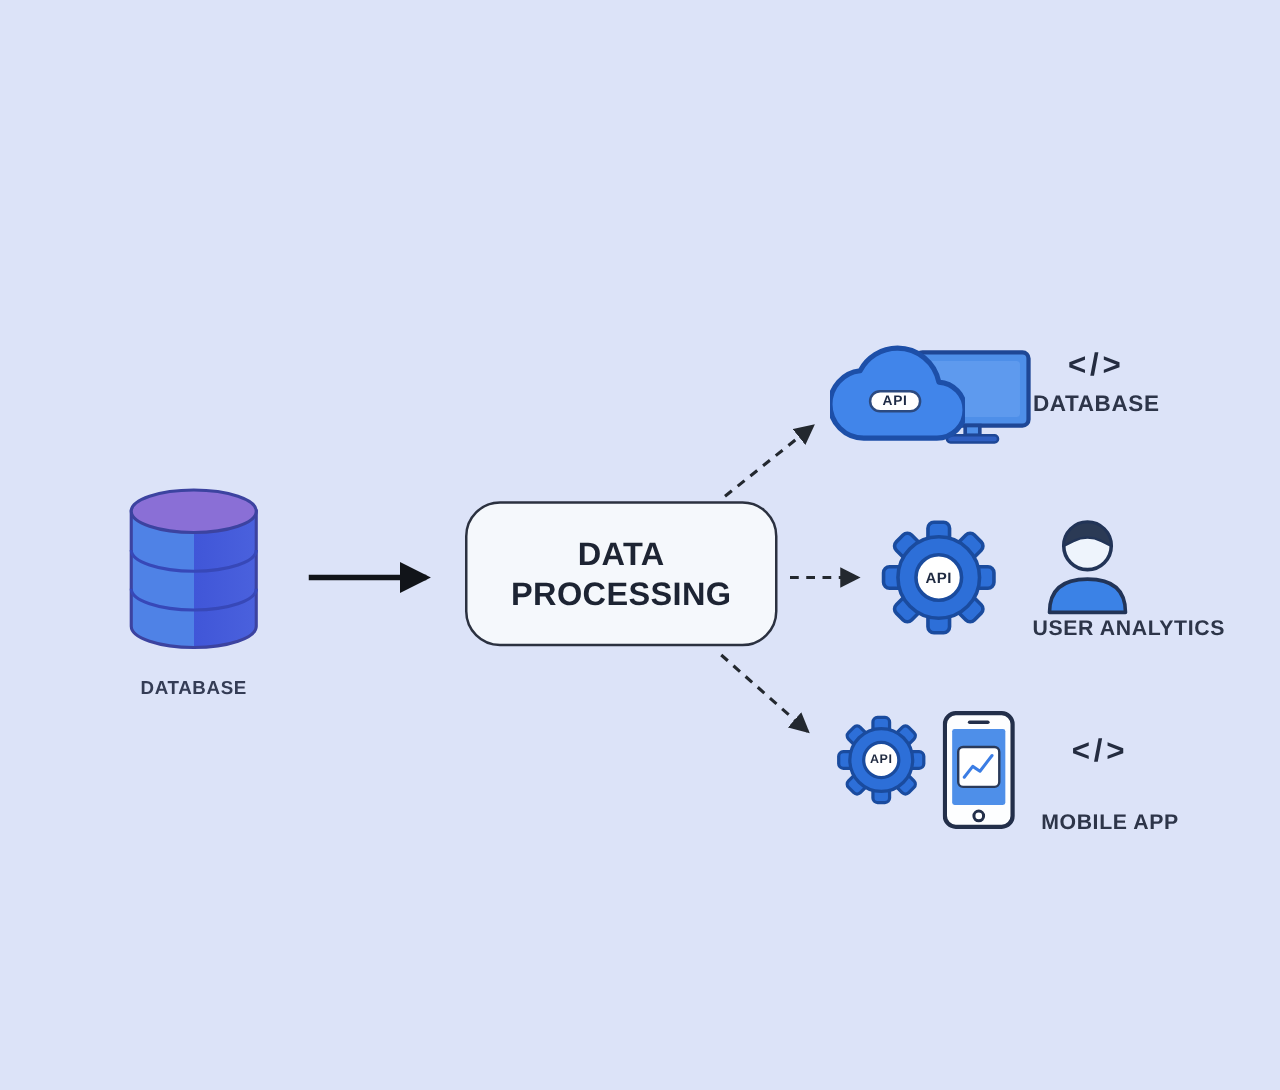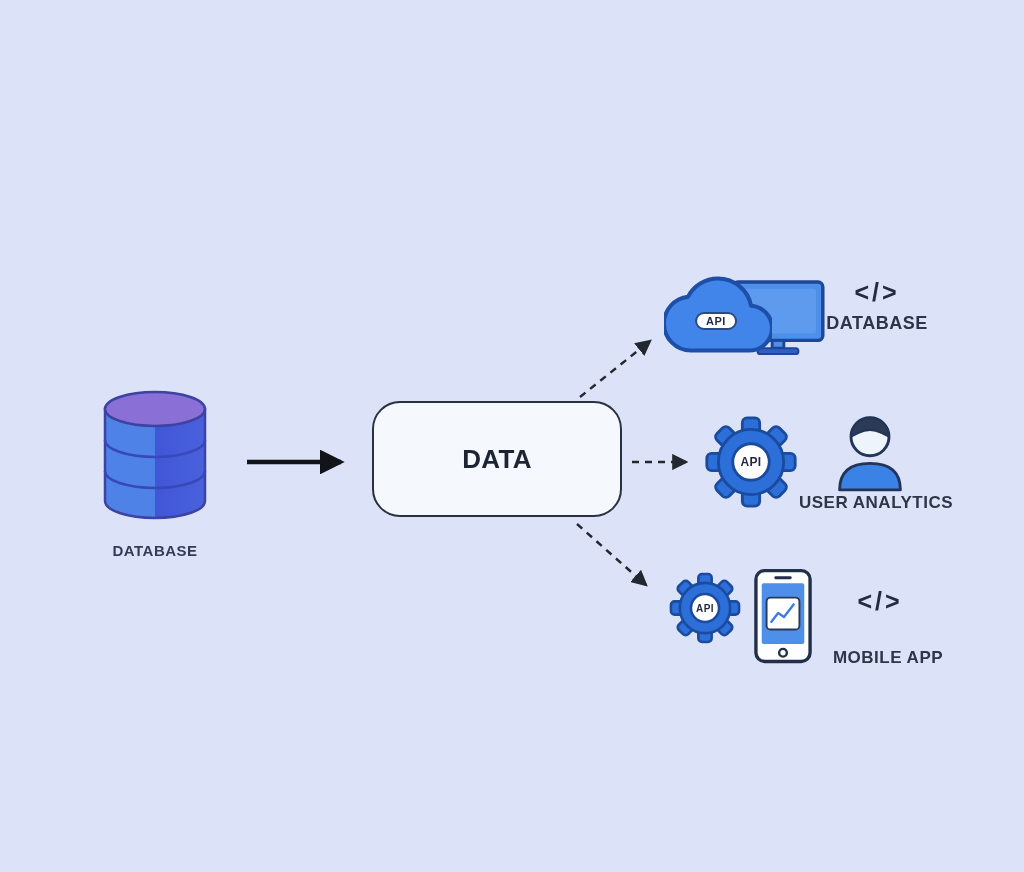--- a/index.html
+++ b/index.html
@@ -12,21 +12,21 @@
   }
   .abs { position:absolute; }
 
   .label {
     position:absolute; transform:translateX(-50%);
     color:#2d3549; font-weight:600; letter-spacing:.5px; white-space:nowrap;
   }
   .db-label   { left:155px; top:542px; font-size:15px; color:#343c55; }
   .grp-label  { font-size:17px; }
   .web-label  { left:877px; top:313px; font-size:18px; }
-  .ana-label  { left:876px; top:493px; }
+  .ana-label  { left:903px; top:493px; }
   .mob-label  { left:888px; top:648px; }
 
   .code-symbol {
     position:absolute; transform:translateX(-50%);
     font-size:25px; font-weight:700; color:#242c40; letter-spacing:3px;
     white-space:nowrap;
   }
   .web-symbol { left:877px; top:278px; }
   .mob-symbol { left:880px; top:587px; }
 
@@ -83,20 +83,21 @@
     </defs>
     <path d="M6 28 L6 120 A50 17 0 0 0 106 120 L106 28 Z" fill="url(#cylBody)" stroke="#3c43a0" stroke-width="2.5"></path>
     <path d="M6 59  A50 17 0 0 0 106 59" fill="none" stroke="#3748b8" stroke-width="2.5"></path>
     <path d="M6 90  A50 17 0 0 0 106 90" fill="none" stroke="#3748b8" stroke-width="2.5"></path>
     <ellipse cx="56" cy="28" rx="50" ry="17" fill="#8a6fd6" stroke="#3c43a0" stroke-width="2.5"></ellipse>
   </svg>
   <div class="label db-label">DATABASE</div>
 
   <div class="proc-box">
     <div>DATA</div>
+    <div>PROCESSING</div>
   </div>
 
   <svg class="abs" style="left:731px;top:280px" width="94" height="76" viewBox="0 0 96 78">
     <rect x="2" y="2" width="92" height="60" rx="5" fill="#4e8fe9" stroke="#1e4796" stroke-width="3.5"></rect>
     <rect x="9" y="9" width="78" height="46" rx="3" fill="#5e9aee"></rect>
     <rect x="42" y="62" width="12" height="8" fill="#4e8fe9" stroke="#1e4796" stroke-width="3"></rect>
     <rect x="27" y="70" width="42" height="6" rx="3" fill="#2f5fc2" stroke="#1e4796" stroke-width="2"></rect>
   </svg>
   <svg class="abs" style="left:664px;top:276px" width="108" height="77" viewBox="0 3.5 24 17">
     <path d="M19.35 10.04A7.49 7.49 0 0 0 12 4C9.11 4 6.6 5.64 5.35 8.04A5.994 5.994 0 0 0 0 14c0 3.31 2.69 6 6 6h13c2.76 0 5-2.24 5-5 0-2.64-2.05-4.78-4.65-4.96z" fill="#4185ea" stroke="#1d4fa8" stroke-width="0.9" stroke-linejoin="round"></path>

